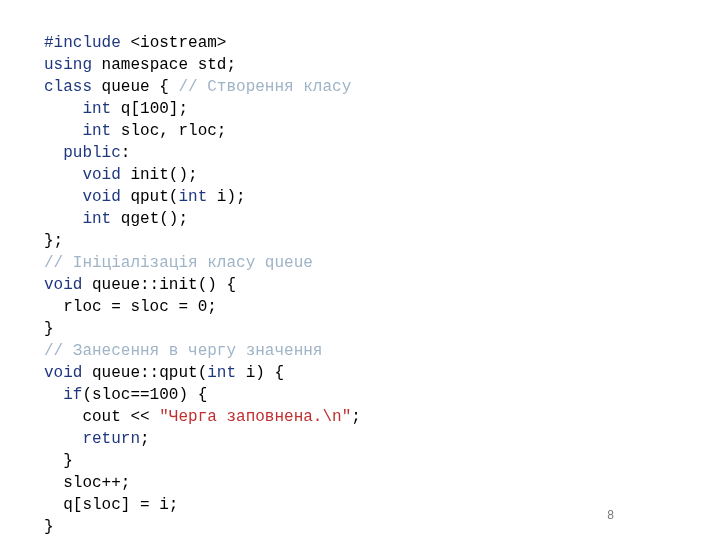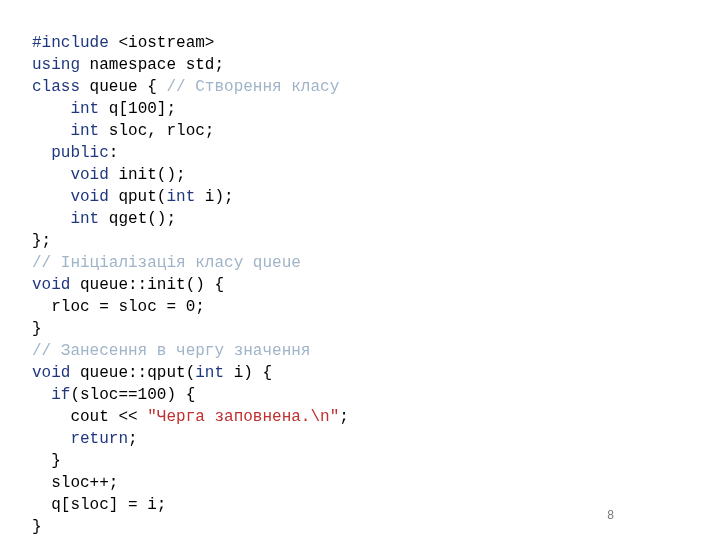--- a/index.html
+++ b/index.html
@@ -11,21 +11,21 @@
     font-family: Consolas, "Courier New", monospace;
     font-size: 16px;
     line-height: 22px;
     overflow: hidden;
   }
   .slide {
     position: relative;
     width: 636px;
     height: 540px;
     box-sizing: border-box;
-    padding: 10px 44px 0 32px;
+    padding: 10px 44px 0 44px;
   }
   .code {
     white-space: pre;
     color: #000;
   }
   .kw   { color: #1f377f; }
   .str  { color: #c03030; }            
   .cfade{ color: #a0b4c8; }            
   .page-num {
     position: absolute;

